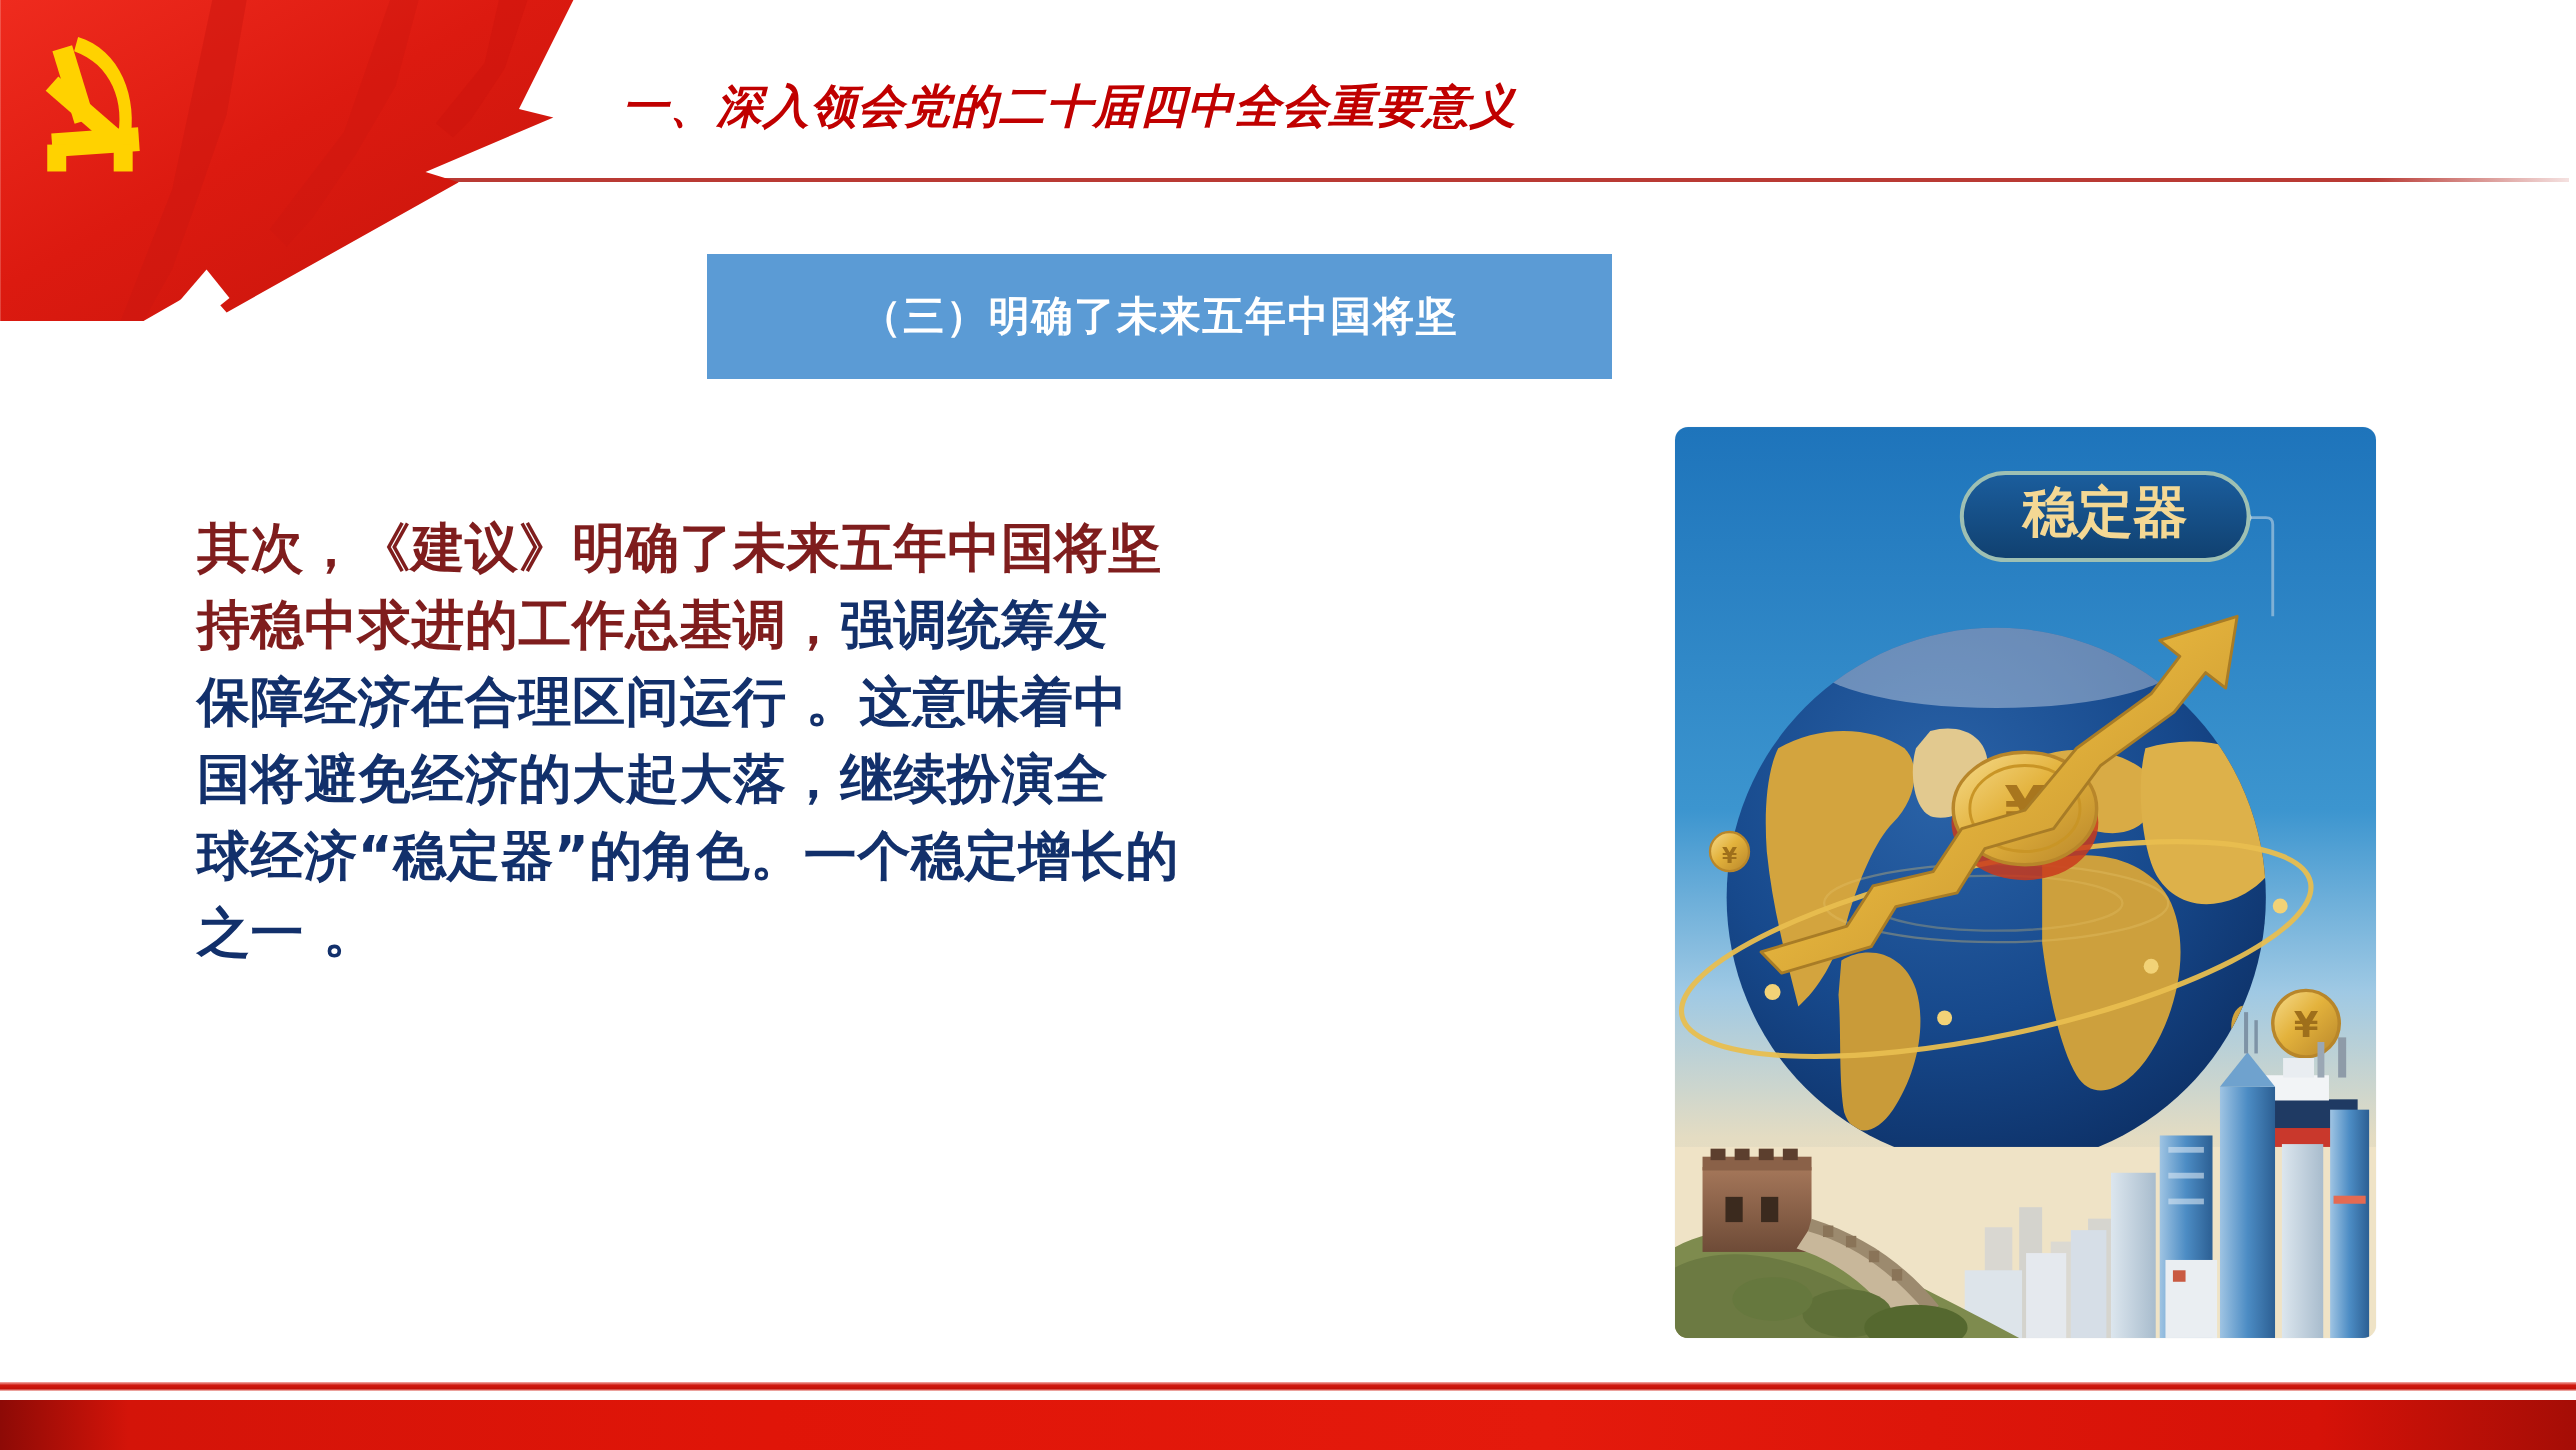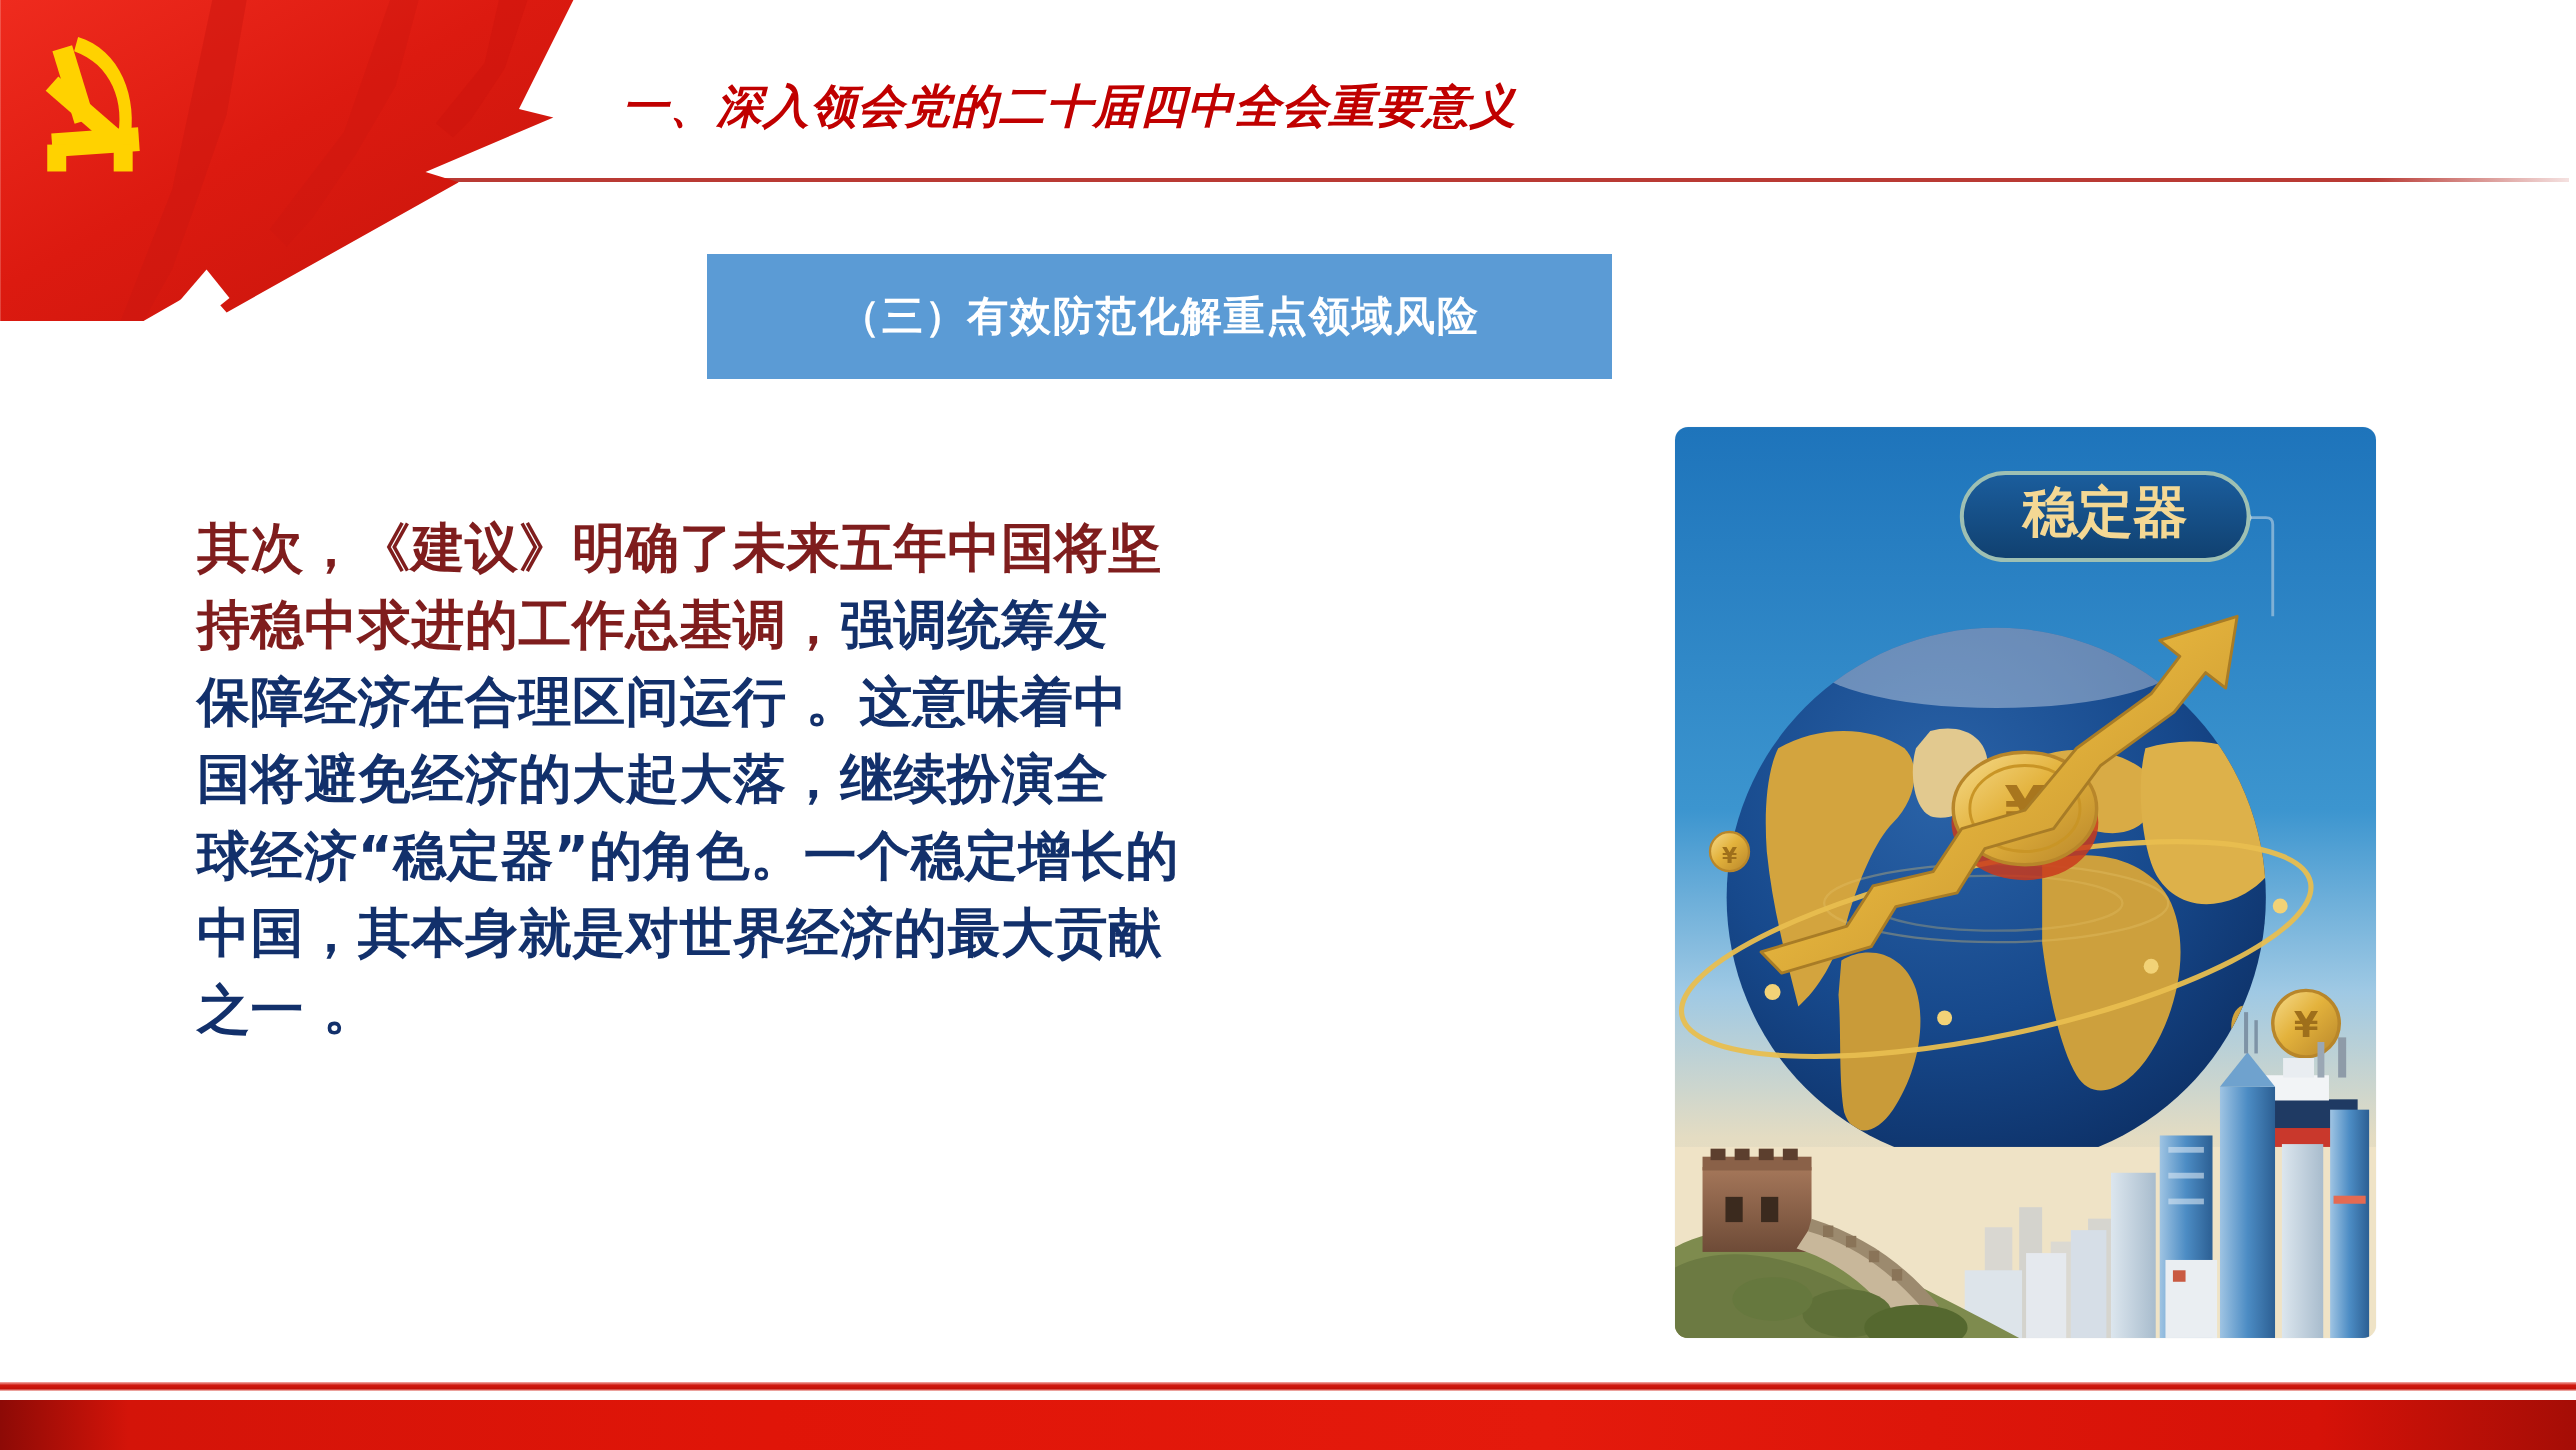--- a/index.html
+++ b/index.html
@@ -104,41 +104,38 @@
       <path d="M100,148 L124,148 L124,182 L100,182 Z"></path>
       <path d="M30,62 L120,140 L104,158 L14,80 Z"></path>
     </g>
   </svg>
 </div>
 
 <div class="header-title">一、深入领会党的二十届四中全会重要意义</div>
 <div class="header-rule"></div>
 
 <div class="banner">
-  <span class="banner-label">（三）有效防范化解重点领域风险</span>
+  <span class="banner-label">（三）明确了未来五年中国将坚</span>
 </div>
 
 <div class="body-block">
   <div class="body-line">
     <span class="hl">其次，《建议》明确了未来五年中国将坚</span><span></span>
   </div>
   <div class="body-line">
     <span class="hl">持稳中求进的工作总基调，</span><span>强调统筹发</span>
   </div>
   <div class="body-line">
     <span class="hl"></span><span>保障经济在合理区间运行 。这意味着中</span>
   </div>
   <div class="body-line">
     <span class="hl"></span><span>国将避免经济的大起大落，继续扮演全</span>
   </div>
   <div class="body-line">
     <span class="hl"></span><span>球经济“稳定器”的角色。一个稳定增长的</span>
-  </div>
-  <div class="body-line">
-    <span class="hl"></span><span>中国，其本身就是对世界经济的最大贡献</span>
   </div>
   <div class="body-line">
     <span class="hl"></span><span>之一 。</span>
   </div>
 </div>
 
 <div class="illo">
   <svg viewBox="0 0 1222 1588" xmlns="http://www.w3.org/2000/svg">
     <defs>
       <linearGradient id="sky" x1="0" y1="0" x2="0" y2="1">

